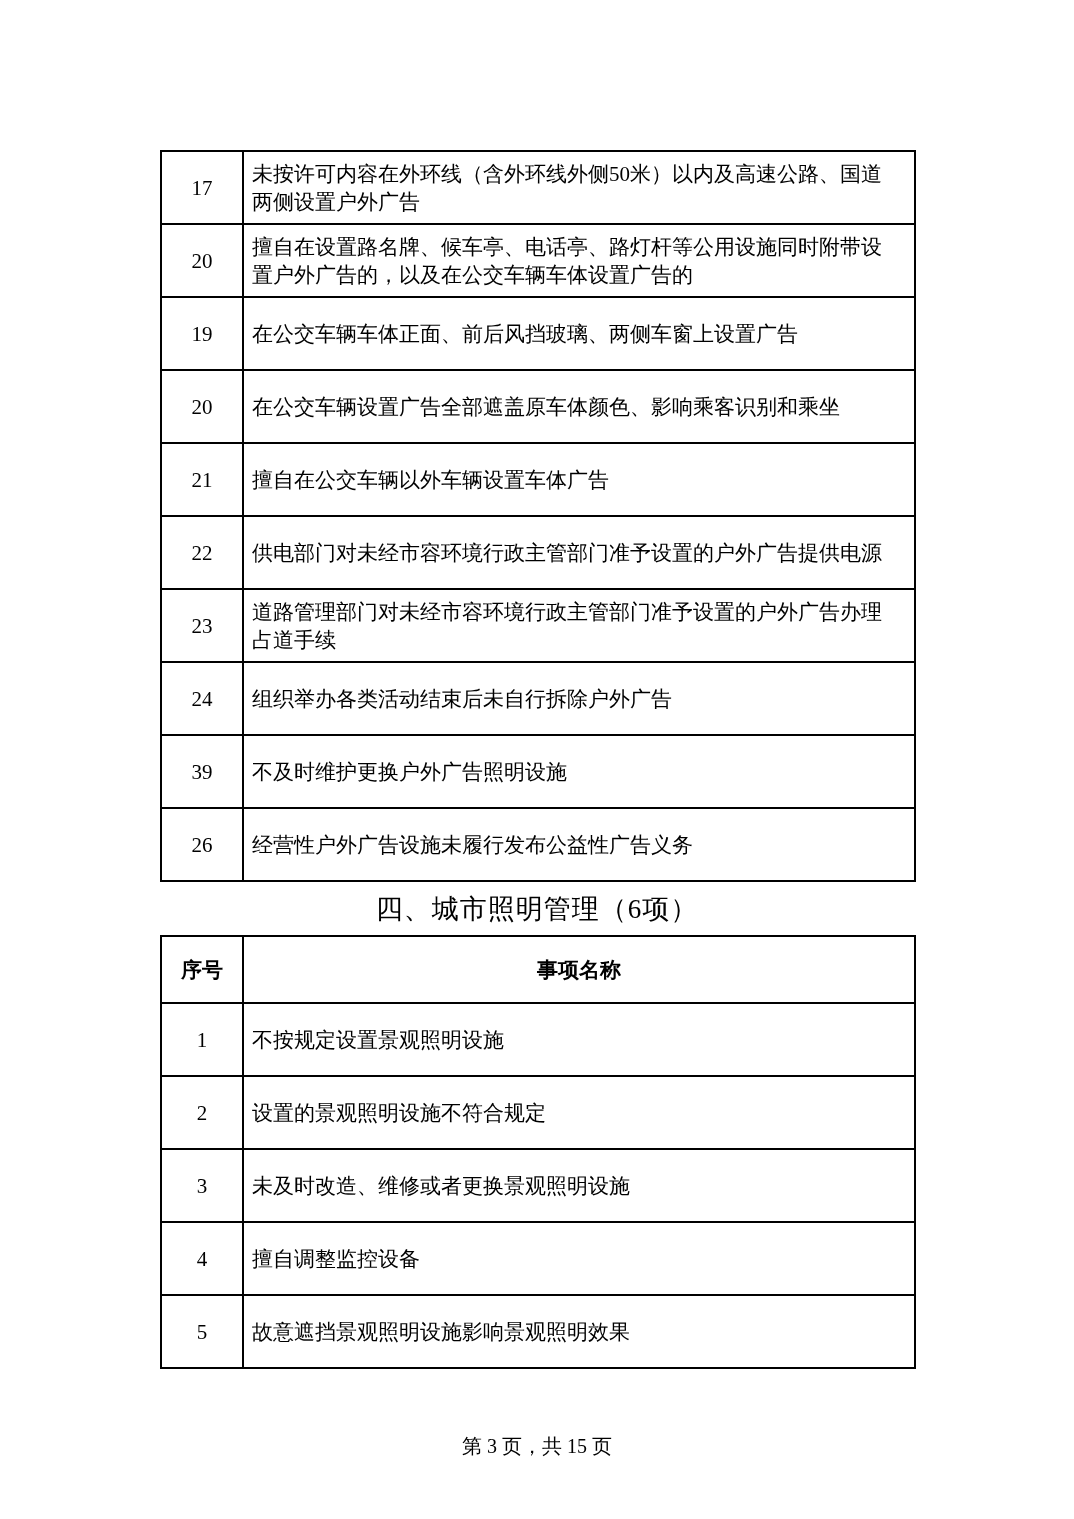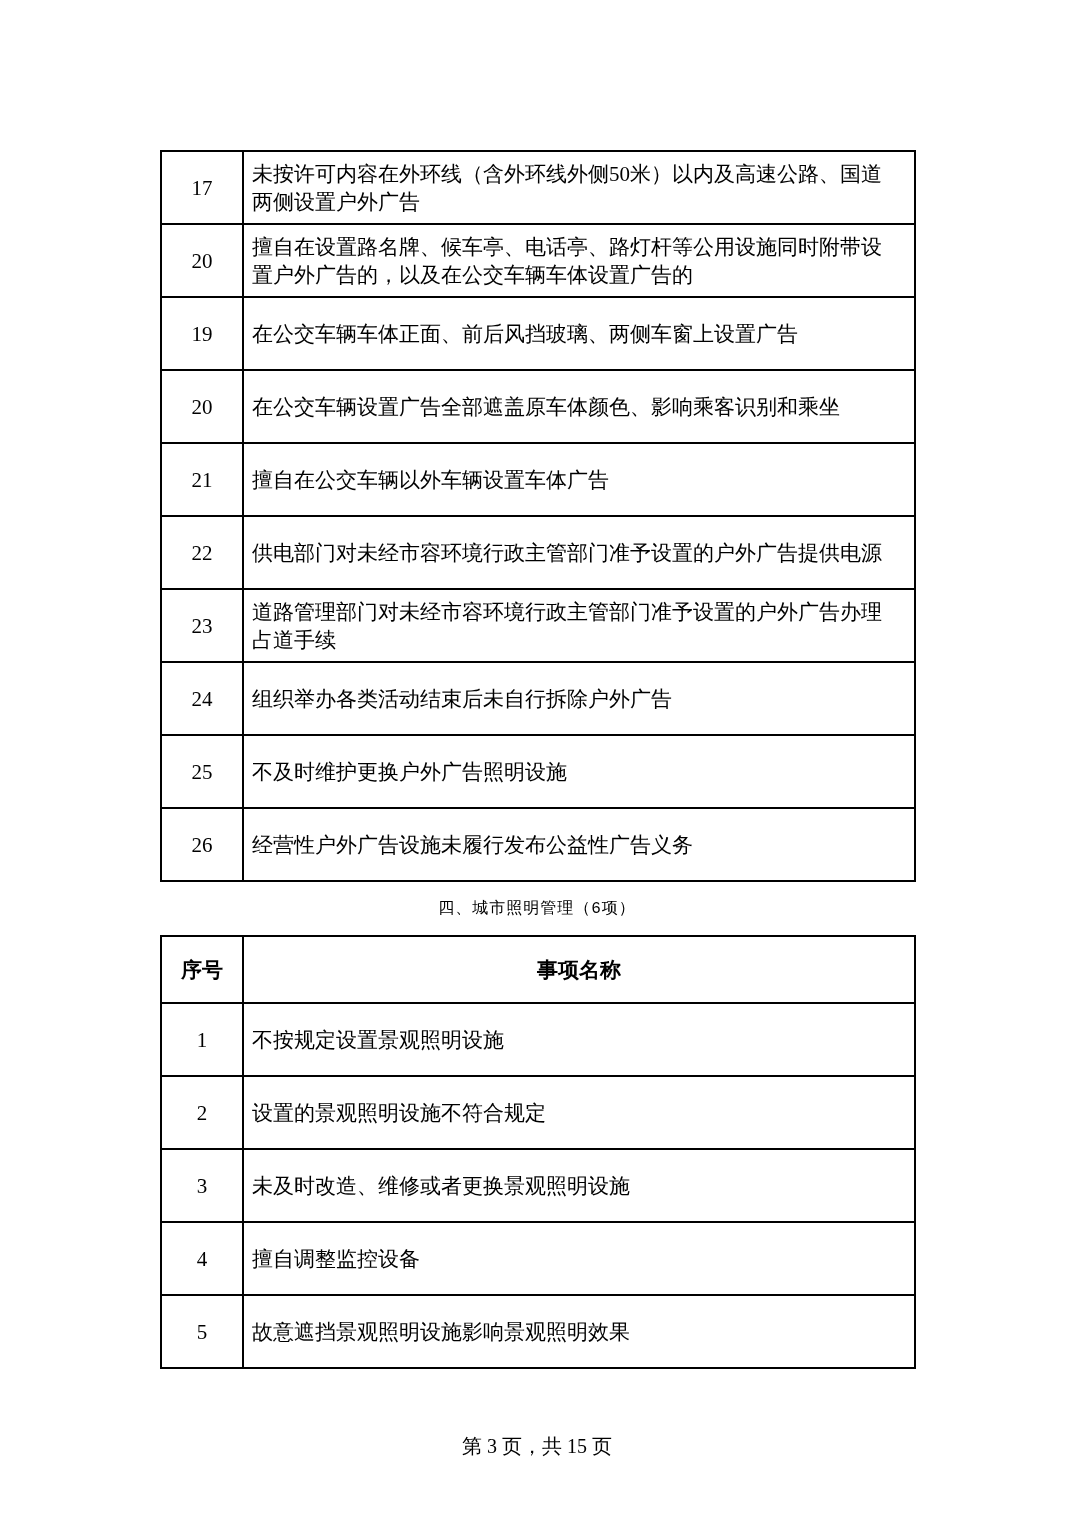--- a/index.html
+++ b/index.html
@@ -51,24 +51,23 @@
   #t2 th {
     font-weight: bold;
     text-align: center;
     padding: 0;
   }
   .section-heading {
     height: 53px;
     display: flex;
     align-items: center;
     justify-content: center;
-    font-size: 16px;
+    font-size: 27px;
     letter-spacing: 1px;
     white-space: nowrap;
-    font-family: Liberation Mono, monospace;
   }
   .footer {
     margin-top: 64px;
     text-align: center;
     font-size: 20px;
   }
 </style>
 </head>
 <body>
 
@@ -107,21 +106,21 @@
           </tr>
           <tr>
             <td class="num">23</td>
             <td class="item">道路管理部门对未经市容环境行政主管部门准予设置的户外广告办理占道手续</td>
           </tr>
           <tr>
             <td class="num">24</td>
             <td class="item">组织举办各类活动结束后未自行拆除户外广告</td>
           </tr>
           <tr>
-            <td class="num">25</td>
+            <td class="num">39</td>
             <td class="item">不及时维护更换户外广告照明设施</td>
           </tr>
           <tr>
             <td class="num">26</td>
             <td class="item">经营性户外广告设施未履行发布公益性广告义务</td>
           </tr>
         </tbody>
     </table>
 
     <div class="section-heading">四、城市照明管理（6项）</div>

